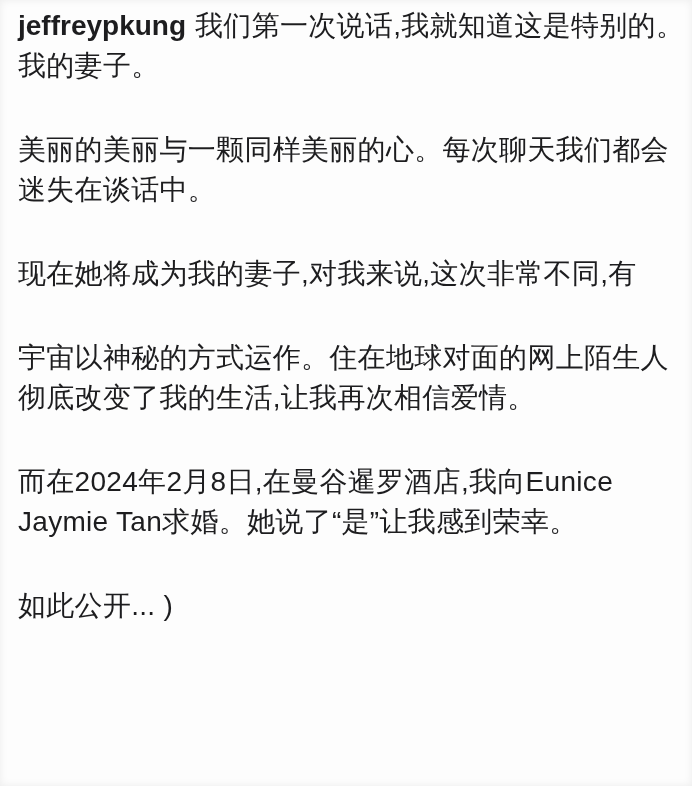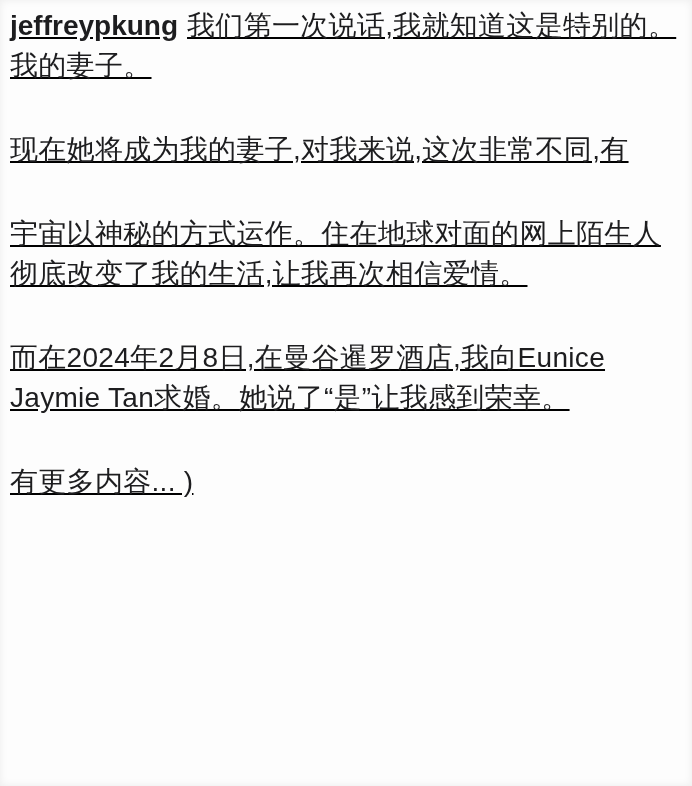--- a/index.html
+++ b/index.html
@@ -14,22 +14,21 @@
     font-family: "Liberation Sans", sans-serif;
   }
   .page {
     box-sizing: border-box;
     width: 692px;
     height: 786px;
     padding: 6px 6px 0 10px;
     box-shadow: inset 0 0 9px rgba(0,0,0,0.07);
   }
   .paragraph {
-    margin: 0 0 44px 0;
-    text-decoration: underline;
+    margin: 0 0 44px 8px;
   }
   .paragraph:last-child {
     margin-bottom: 0;
   }
   .line {
     font-size: 28px;
     line-height: 40px;
     letter-spacing: 0.3px;
     color: var(--text-color, #1d1d1f);
     font-weight: 400;
@@ -44,32 +43,36 @@
 </head>
 <body style="background: rgb(253, 253, 253);">
 
 <div class="page">
 
   <div class="paragraph">
     <div class="line"><span class="username">jeffreypkung</span><span>我们第一次说话,我就知道这是特别的。</span></div>
     <div class="line">我的妻子。</div>
   </div>
 
+  <div class="paragraph">
+    <div class="line">美丽的美丽与一颗同样美丽的心。每次聊天我们都会</div>
+    <div class="line">迷失在谈话中。</div>
+  </div>
 
   <div class="paragraph">
     <div class="line">现在她将成为我的妻子,对我来说,这次非常不同,有</div>
   </div>
 
   <div class="paragraph">
     <div class="line">宇宙以神秘的方式运作。住在地球对面的网上陌生人</div>
     <div class="line">彻底改变了我的生活,让我再次相信爱情。</div>
   </div>
 
   <div class="paragraph">
     <div class="line">而在2024年2月8日,在曼谷暹罗酒店,我向Eunice</div>
     <div class="line">Jaymie Tan求婚。她说了“是”让我感到荣幸。</div>
   </div>
 
   <div class="paragraph">
-    <div class="line">有更多内容... )</div>
+    <div class="line">如此公开... )</div>
   </div>
 
 </div>
 
 </body></html>

